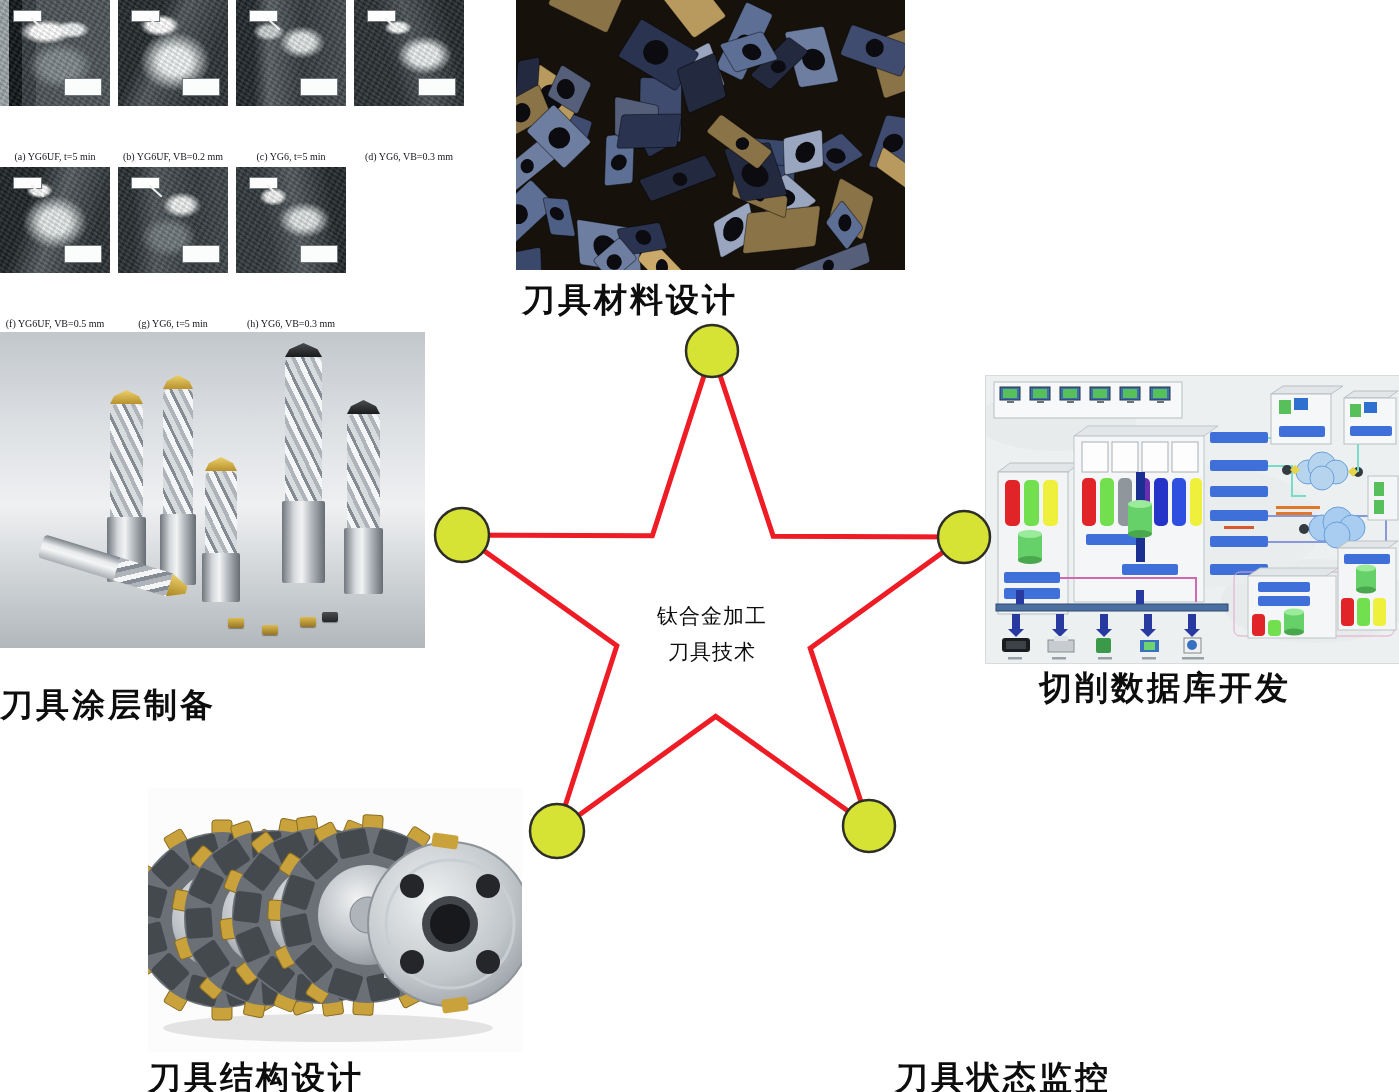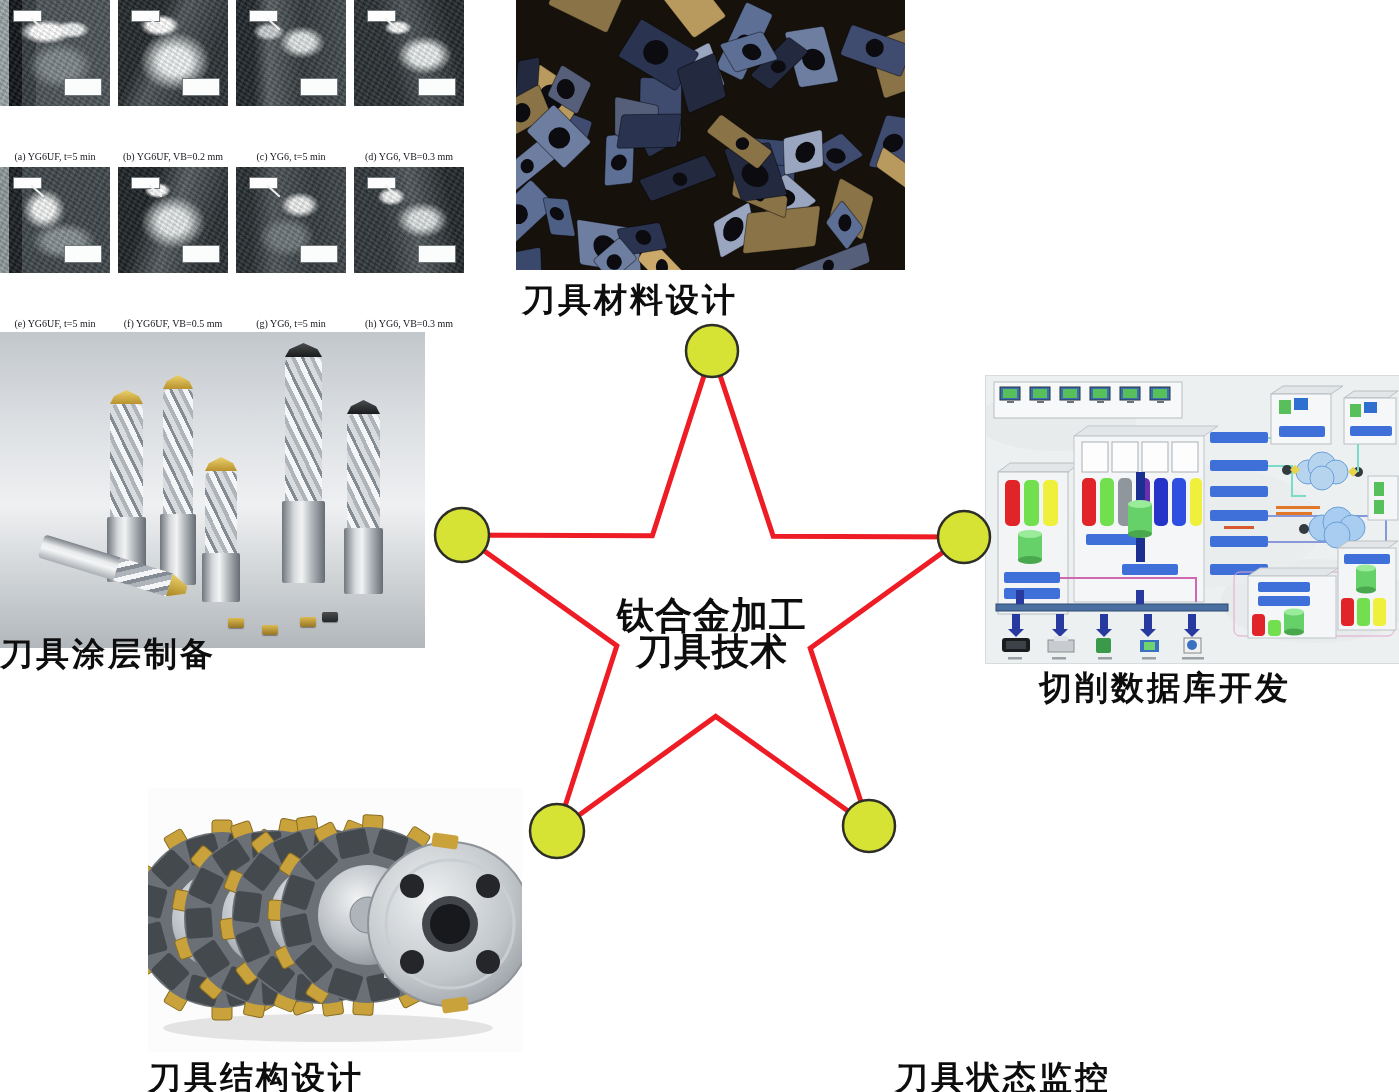--- a/index.html
+++ b/index.html
@@ -4,21 +4,21 @@
 <style>
   html,body{margin:0;padding:0;background:#fff;}
   .stage{position:relative;width:1399px;height:1092px;background:#ffffff;overflow:hidden;
          font-family:"DejaVu Sans","Liberation Sans",sans-serif;}
   .fig{position:absolute;overflow:hidden;}
   .fig svg{display:block;}
   .sect-label{position:absolute;text-align:left;font-weight:bold;font-size:33px;
               letter-spacing:3px;color:#0d0d0d;z-index:6;
               font-family:"Liberation Serif","DejaVu Serif",serif;}
   .center-label{position:absolute;left:592px;top:598px;width:240px;text-align:center;z-index:6;
-                font-weight:bold;font-size:37px;line-height:36px;letter-spacing:1px;color:#0d0d0d;
+                font-weight:normal;font-size:21px;line-height:36px;letter-spacing:1px;color:#0d0d0d;
                 font-family:"Liberation Serif","DejaVu Serif",serif;}
   #star-overlay{position:absolute;left:0;top:0;z-index:5;pointer-events:none;}
 
   
   #fig-coating{left:0;top:332px;width:425px;height:316px;
     background:linear-gradient(180deg,#c2c7cc 0%,#dde0e3 30%,#eff0f2 55%,#cfd3d6 78%,#b2b7bb 100%);}
   .drill{position:absolute;display:flex;flex-direction:column;}
   .drill .tip{height:14px;clip-path:polygon(50% 0,88% 45%,100% 100%,0 100%,12% 45%);}
   .tip-gold{background:linear-gradient(180deg,#ecd06a,#b8922e);}
   .tip-dark{background:linear-gradient(180deg,#4a4c4e,#191b1d);}
@@ -290,21 +290,21 @@
     <div class="drill lying" style="left:38px;top:224px;width:152px;height:24px">
       <div class="shank-h"></div>
         <div class="flute-h"></div>
         <div class="tip-h"></div>
       </div>
     <div class="chiplet" style="left:228px;top:286px"></div>
     <div class="chiplet" style="left:262px;top:293px"></div>
     <div class="chiplet" style="left:300px;top:285px"></div>
     <div class="chiplet dk" style="left:322px;top:280px"></div>
   </div>
-  <div class="sect-label" style="left:0;top:632px;width:425px">刀具涂层制备</div>
+  <div class="sect-label" style="left:0;top:683px;width:425px">刀具涂层制备</div>
 
   <div class="fig" id="fig-database">
     <svg width="414" height="287" viewBox="0 0 414 287">
       <ellipse cx="70" cy="45" rx="80" ry="30" fill="#e7ebec"></ellipse>
       <ellipse cx="330" cy="225" rx="95" ry="42" fill="#e7ebec"></ellipse>
       <ellipse cx="210" cy="150" rx="125" ry="62" fill="#eaedee"></ellipse>
 
       <g>
         <rect x="8" y="6" width="188" height="36" fill="#f7f8f9" stroke="#b8bec2"></rect>
         <g id="fm">
@@ -646,28 +646,20 @@
       </div>
       <div class="mon-cell">
         <div class="mon-img mv3">
           <div class="chipA"></div>
           <div class="chipB"></div>
           <div class="chip-arrow"></div>
         </div>
         <div class="mon-cap">(d) YG6, VB=0.3 mm</div>
       </div>
       <div class="mon-cell">
-        <div class="mon-img mv4">
-          <div class="chipA"></div>
-          <div class="chipB"></div>
-          <div class="chip-arrow"></div>
-        </div>
-        <div class="mon-cap">(e) YG6UF, t=5 min</div>
-      </div>
-      <div class="mon-cell">
         <div class="mon-img mv5">
           <div class="chipA"></div>
           <div class="chipB"></div>
           <div class="chip-arrow"></div>
         </div>
         <div class="mon-cap">(f) YG6UF, VB=0.5 mm</div>
       </div>
       <div class="mon-cell">
         <div class="mon-img mv6">
           <div class="chipA"></div>

